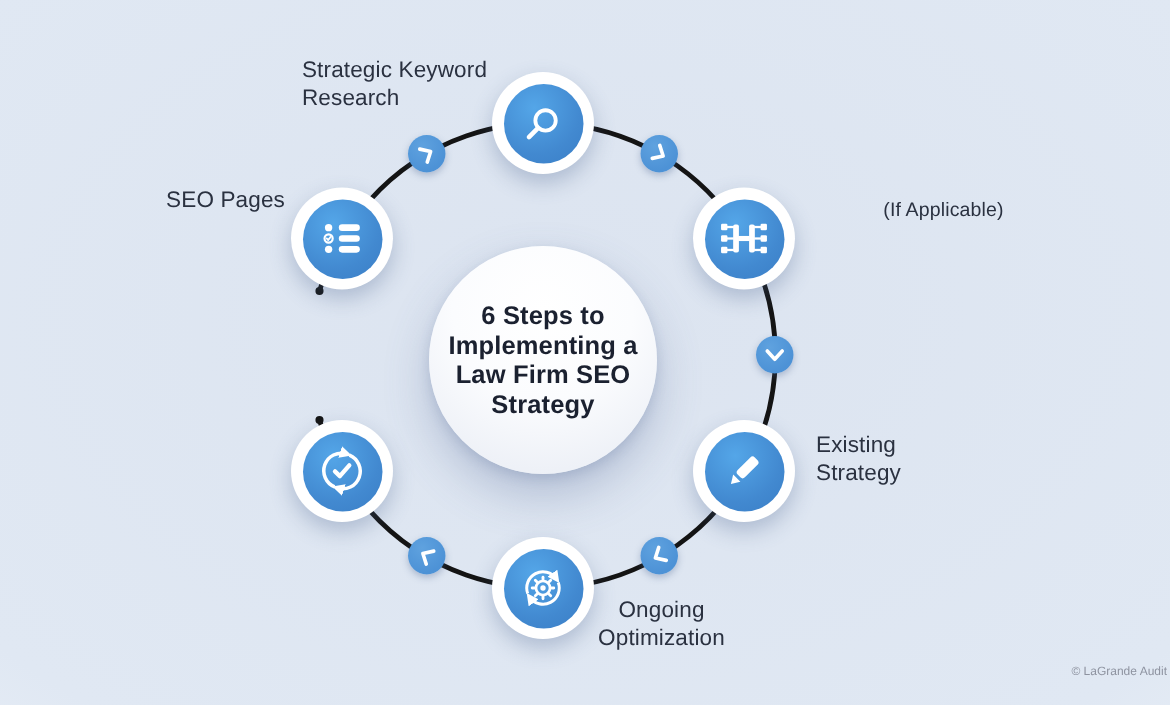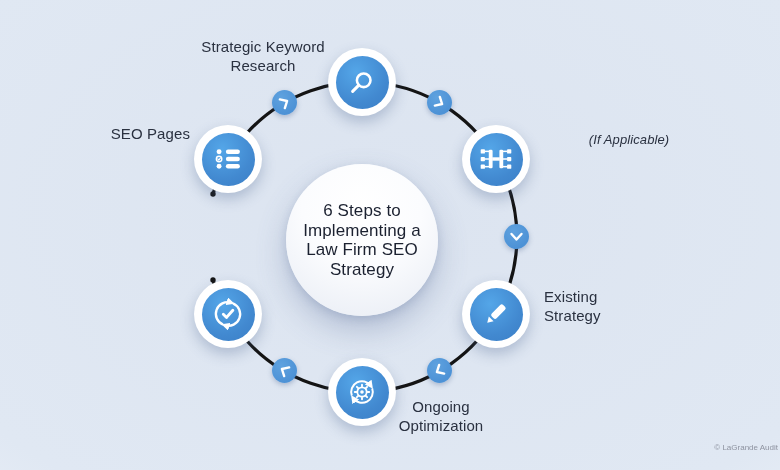--- a/index.html
+++ b/index.html
@@ -20,21 +20,21 @@
   .cycle-svg{position:absolute;left:0;top:0;}
 
   
   .center-circle{
     position:absolute;left:286px;top:164px;width:152px;height:152px;border-radius:50%;
     background:radial-gradient(circle at 50% 28%,#ffffff 0%,#fbfcfe 45%,#eef1f7 80%,#e9edf4 100%);
     box-shadow:0 14px 30px rgba(80,100,145,.30), 0 3px 8px rgba(80,100,145,.18);
     display:flex;align-items:center;justify-content:center;
   }
   .center-title{
-    font-size:17px;line-height:19.5px;font-weight:normal;color:var(--title-text);
+    font-size:17px;line-height:19.5px;font-weight:bold;color:var(--title-text);
     text-align:center;white-space:pre-line;letter-spacing:.1px;
   }
 
   
   .node{
     position:absolute;width:68px;height:68px;border-radius:50%;background:#ffffff;
     box-shadow:0 6px 14px rgba(70,95,140,.32);
     display:flex;align-items:center;justify-content:center;
   }
   .node-inner{
@@ -61,23 +61,23 @@
   .c2{left:427px;top:90px;}
   .c3{left:504px;top:224px;}
   .c4{left:427px;top:358px;}
   .c5{left:272px;top:358px;}
 
   
   .label{
     position:absolute;font-size:15px;line-height:19px;color:var(--label-text);
     white-space:pre-line;letter-spacing:.1px;
   }
-  .l-keyword{left:263px;top:37px;transform:translateX(-50%);text-align:center;}
+  .l-keyword{left:263px;top:37px;transform:translateX(-50%);}
   .l-mapping{left:629px;top:127px;transform:translateX(-50%);text-align:center;white-space:nowrap;}
-  .l-mapping .sub{font-size:13px;font-style:italic;margin-top:3px;}
+  .l-mapping .sub{font-size:13px;margin-top:3px;}
   .l-content{left:544px;top:287px;text-align:left;}
   .l-ongoing{left:441px;top:397px;transform:translateX(-50%);text-align:center;}
   .l-updated{left:180px;top:305px;transform:translateX(-100%);text-align:right;white-space:nowrap;}
   .l-audit{left:190px;top:124px;transform:translateX(-100%);text-align:right;white-space:nowrap;}
 
   .credit{
     position:absolute;right:2px;top:443px;font-size:8px;color:var(--credit-text);
     white-space:nowrap;
   }
 </style>

